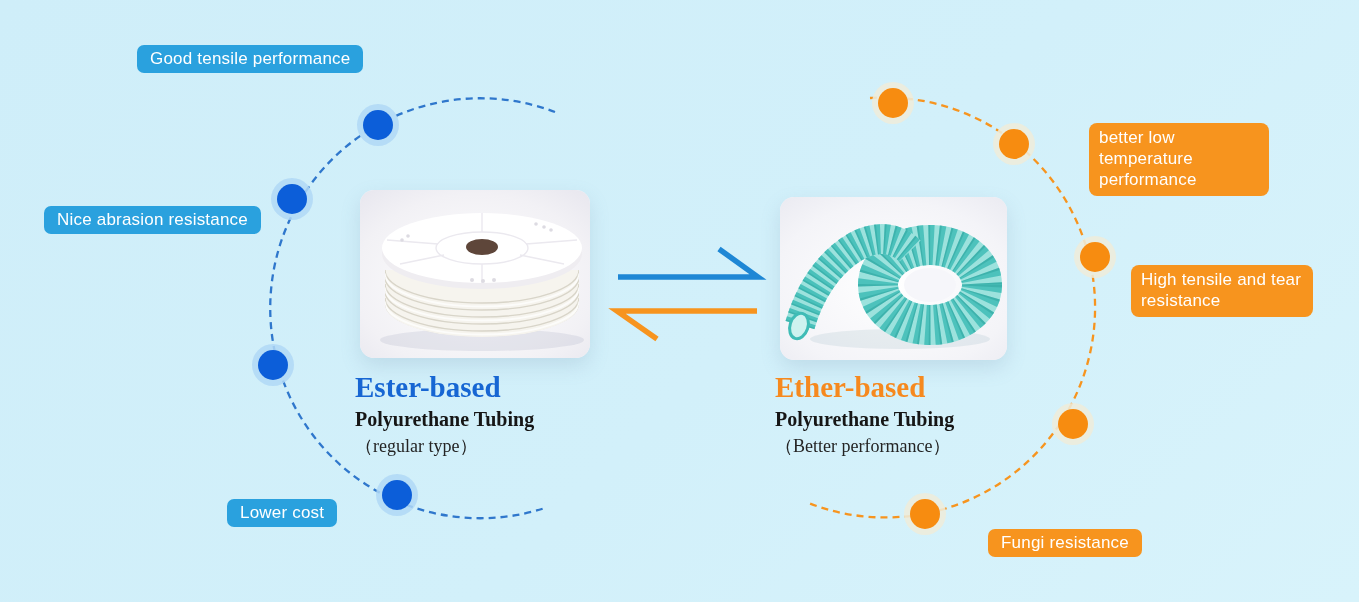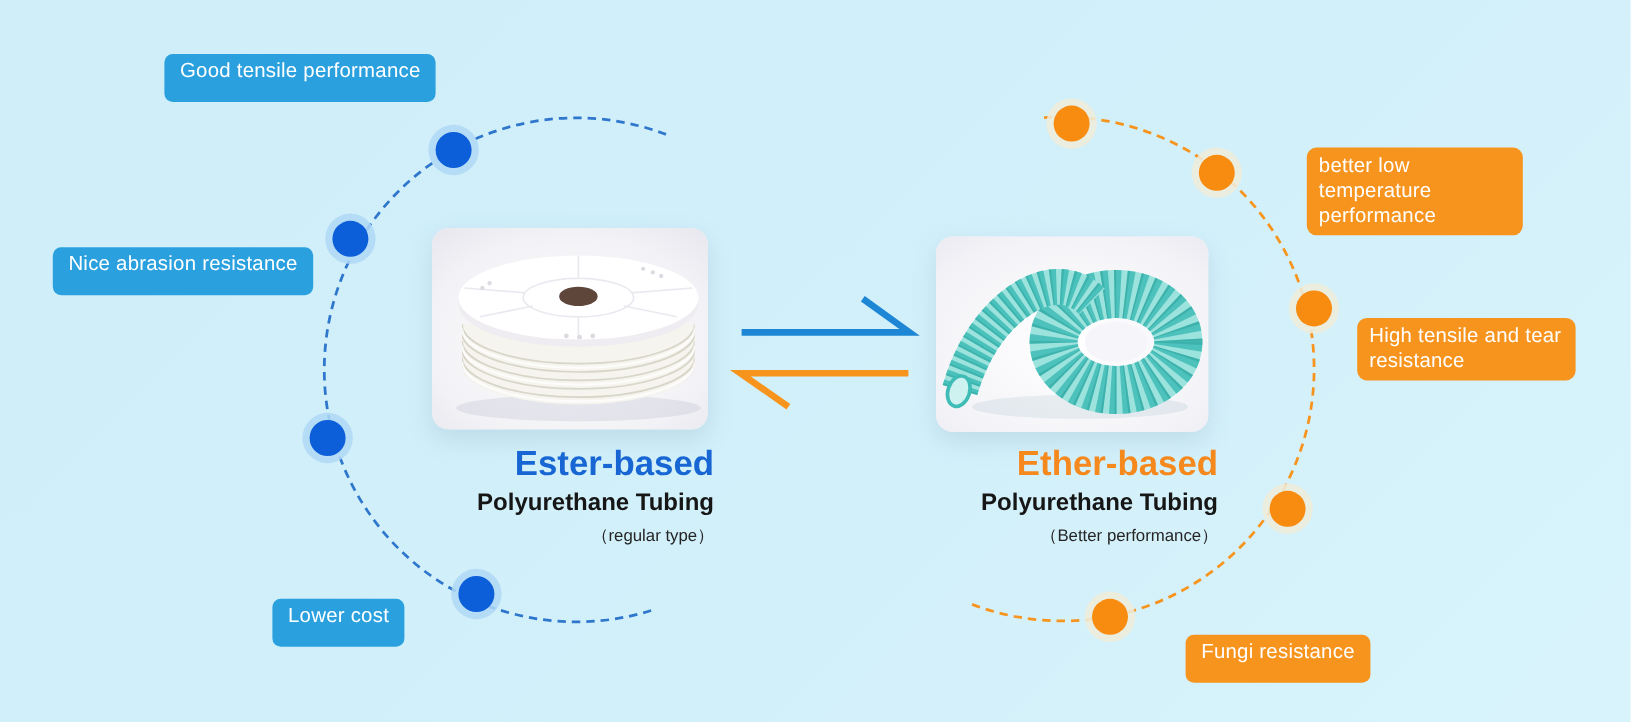--- a/index.html
+++ b/index.html
@@ -10,21 +10,21 @@
     background:linear-gradient(135deg,#cfeef9 0%,#d2f0fa 55%,#d8f3fb 100%);
     overflow:hidden;
   }
   #decor{position:absolute;left:0;top:0;width:1359px;height:602px;}
 
   .feat{
     position:absolute;
     color:#fff;
     font-size:17px;
     line-height:21px;
-    padding:3px 13px 16px 13px;
+    padding:3px 13px 4px 13px;
     border-radius:7px;
     white-space:nowrap;
     letter-spacing:.2px;
   }
   .feat.blue{background:#2aa1de;}
   .feat.orange{background:#f7941e;}
   .feat.wrap{
     white-space:normal;
     padding:4px 10px 6px 10px;
     border-radius:8px;
@@ -47,27 +47,28 @@
     position:absolute;
     border-radius:14px;
     overflow:hidden;
     box-shadow:0 8px 20px rgba(110,140,170,.20);
     background:#f4f3f7;
   }
   .card svg{display:block;}
 
   .titleblock{
     position:absolute;
-    text-align:right;
+    text-align:left;
+    font-family:Liberation Serif, serif;
   }
   .titleblock .t1{font-size:29px;font-weight:bold;line-height:30px;}
   .titleblock .t1.blue{color:#1766d3;}
   .titleblock .t1.orange{color:#f6891e;}
   .titleblock .t2{font-size:20px;font-weight:bold;color:#161616;margin-top:5px;line-height:24px;}
-  .titleblock .t3{font-size:14px;color:#242424;margin-top:5px;line-height:20px;}
+  .titleblock .t3{font-size:18px;color:#242424;margin-top:5px;line-height:20px;}
 </style>
 </head>
 <body>
 
 <div id="stage">
 
   <svg id="decor" viewBox="0 0 1359 602">
     <path d="M 555 112 A 210 210 0 1 0 545 508" fill="none" stroke="#2f77cc" stroke-width="2.3" stroke-dasharray="7 5"></path>
     <path d="M 870 98 A 210 210 0 1 1 806 502" fill="none" stroke="#f7941e" stroke-width="2.3" stroke-dasharray="7 5"></path>
     <path d="M 719 249 L 758 277 L 618 277" fill="none" stroke="#1e87d5" stroke-width="5.5"></path>

